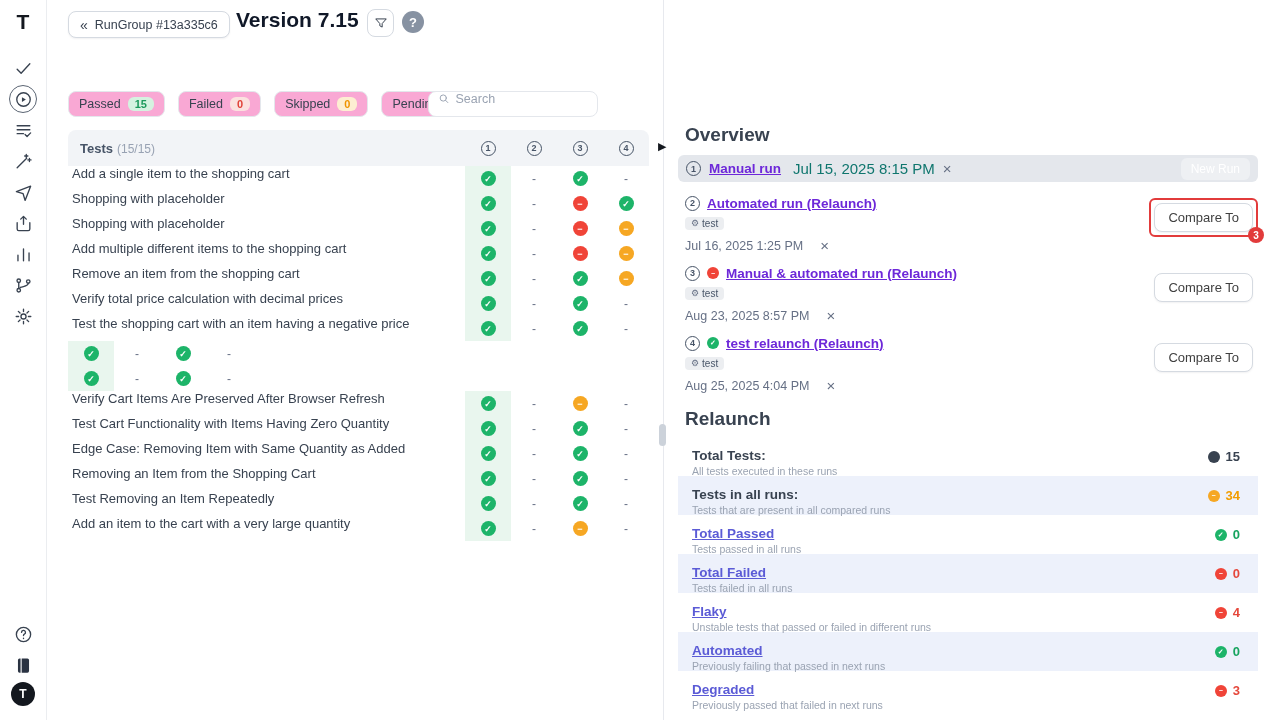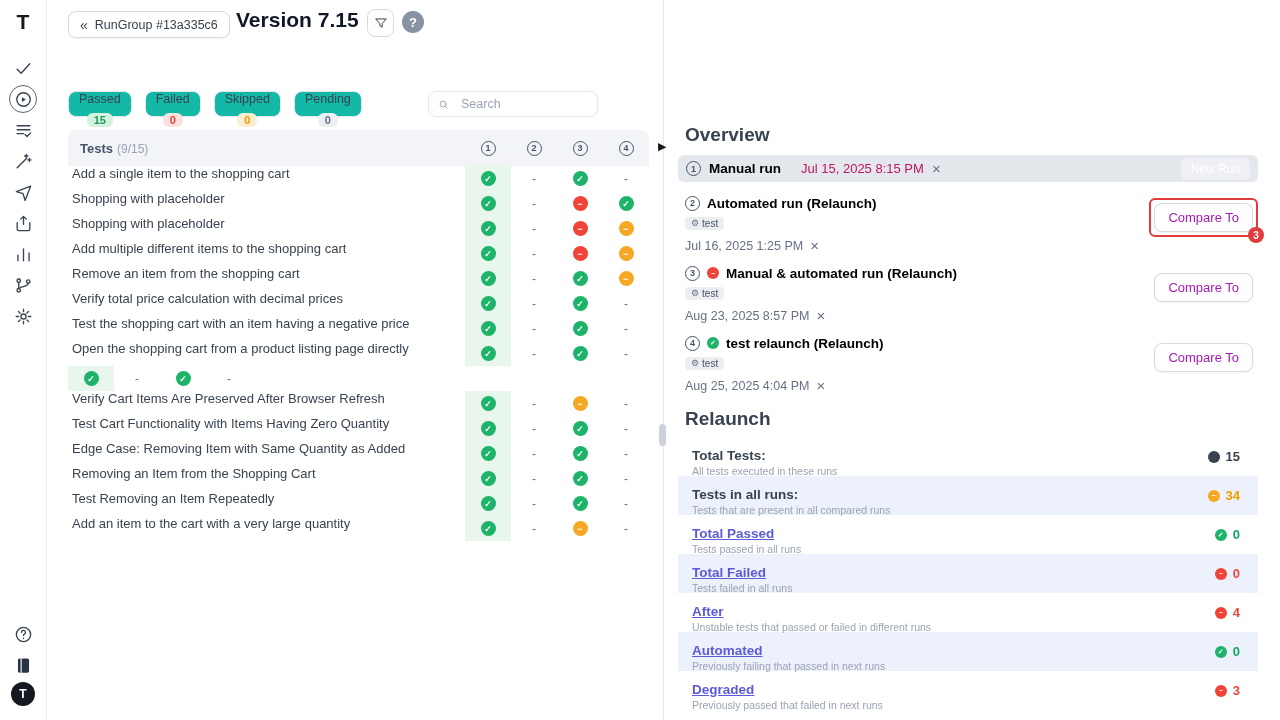--- a/index.html
+++ b/index.html
@@ -31,28 +31,28 @@
   .filter-btn { position:absolute; left:367px; top:9px; width:27px; height:28px; border:1px solid #d5dae1;
     border-radius:8px; background:#fff; display:flex; align-items:center; justify-content:center; cursor:pointer; }
   .filter-btn svg { width:14px; height:14px; fill:none; stroke:#384250; stroke-width:1.7; stroke-linejoin:round; }
   .help-btn { position:absolute; left:402px; top:11px; width:22px; height:22px; border-radius:50%;
     background:#8792a2; color:#fff; font-size:13px; font-weight:700; display:flex; align-items:center;
     justify-content:center; cursor:pointer; }
 
   
   .filters { position:absolute; left:68px; top:91px; display:flex; gap:13px; }
   .pill { display:flex; align-items:center; gap:7px; height:26px; padding:0 10px; border:1px solid #e4e7ec;
-    border-radius:8px; background:#14b8a6; font-size:12.5px; color:#384250; cursor:pointer;flex-direction:column; }
+    border-radius:8px; background:#f9a8d4; font-size:12.5px; color:#384250; cursor:pointer; }
   .badge { padding:1px 7px; border-radius:6px; font-size:11px; font-weight:700; }
   .badge.passed { background:#d5f2e0; color:#1c9a5b; }
   .badge.failed { background:#fbe1df; color:#e04438; }
   .badge.skipped { background:#fdeed2; color:#ef9400; }
   .badge.pending { background:#edeff2; color:#667085; }
   .search { position:absolute; left:428px; top:91px; width:170px; height:26px; border:1px solid #e4e7ec;
-    border-radius:8px; background:#fff; display:flex; align-items:center; gap:12px; padding:0 9px; }
+    border-radius:8px; background:#fff; display:flex; align-items:flex-start; gap:6px; padding:0 9px; }
   .search svg { width:13px; height:13px; fill:none; stroke:#9aa3b2; stroke-width:2; stroke-linecap:round; }
   .search input { border:none; outline:none; width:100%; font-size:12.5px; color:#384250; font-family:inherit; }
   .search input::placeholder { color:#9aa3b2; }
 
   
   .tests { position:absolute; left:68px; top:130px; width:581px; }
   .thead { display:flex; align-items:center; height:36px; background:#f2f4f7; border-radius:8px 8px 0 0; }
   .thead .tname { padding-left:12px; font-size:13px; font-weight:700; color:#475467; }
   .count { color:#98a2b3; font-weight:400; font-size:12px; margin-left:4px; }
   .tname { flex:1; min-width:0; }
@@ -76,37 +76,37 @@
   .collapse { position:absolute; left:658px; top:140px; font-size:11px; color:#14181f; cursor:pointer; }
   .thumb { position:absolute; left:659px; top:424px; width:7px; height:22px; border-radius:4px; background:#ccd2da; cursor:pointer; }
 
   
   .panel { position:absolute; left:678px; top:0; width:580px; height:720px; padding-top:126px; overflow:visible; }
   .ptitle { margin-left:7px; height:18px; line-height:18px; font-size:19px; font-weight:800; color:#384250; }
   .summary-title { margin-top:8px; }
 
   .run-selected { margin-top:11px; height:27px; background:#e4e7ec; border-radius:6px; display:flex;
     align-items:center; gap:8px; padding:0 8px; cursor:pointer; }
-  .runname { font-size:13.5px; font-weight:700; color:#000000; white-space:nowrap; }
-  .rundate-inline { font-size:13px; color:#be185d; margin-left:12px; }
+  .runname { font-size:13.5px; font-weight:700; color:#6d28d9; white-space:nowrap;text-decoration:underline; }
+  .rundate-inline { font-size:15px; color:#0f766e; margin-left:4px; }
   .close-x { color:#667085; font-size:15px; line-height:1; cursor:pointer; }
   .spacer { flex:1; }
   .ghost-btn { background:#eef0f3; color:#fff; border:none; border-radius:6px; padding:4px 10px;
     font-size:12px; font-family:inherit; cursor:pointer; }
 
   #runs > .run-selected + .runcard { margin-top:10px; }
   .runcard { position:relative; height:70px; padding-top:2px; }
   .runline { display:flex; align-items:center; gap:7px; padding-left:7px; height:18px; }
   .runchip { margin:4px 0 0 7px; display:inline-flex; align-items:center; gap:3px; background:#eceef1;
     border-radius:4px; padding:1px 6px; font-size:10px; color:#475467; }
   .gear { font-size:9px; color:#667085; }
-  .rundate { margin:8px 0 0 7px; font-size:12.5px; color:#667085; display:flex; align-items:center; gap:7px; }
+  .rundate { margin:8px 0 0 7px; font-size:12.5px; color:#667085; display:flex; align-items:center; gap:17px; }
   .compare-wrap { position:absolute; right:5px; top:11px; }
   .compare-btn { height:29px; padding:0 13px; border:1px solid #d5dae1; border-radius:8px; background:#fff;
-    font-size:13px; color:#a21caf; font-family:inherit; cursor:pointer; box-shadow:0 1px 2px rgba(16,24,40,.06); }
+    font-size:13px; color:#404040; font-family:inherit; cursor:pointer; box-shadow:0 1px 2px rgba(16,24,40,.06); }
   .ann-box { position:absolute; left:-5px; top:-5px; right:-5px; bottom:-5px; border:2px solid #e23b3b;
     border-radius:6px; pointer-events:none; }
   .ann-badge { position:absolute; right:-11px; bottom:-11px; width:16px; height:16px; border-radius:50%;
     background:#e23b3b; color:#fff; font-size:10px; font-weight:700; display:flex; align-items:center;
     justify-content:center; }
 
   #summary { margin-top:9px; }
   .sumrow { display:flex; align-items:center; height:39px; padding:0 18px 0 14px; }
   .sumrow.hl { background:#edf1fb;justify-content:center; }
   .sumleft { flex:1; display:flex; flex-direction:column; gap:2px; min-width:0; }
@@ -232,21 +232,21 @@
     <svg viewBox="0 0 24 24">
         <circle cx="11" cy="11" r="6.5"></circle>
         <path d="M16 16l4.5 4.5"></path>
       </svg>
     <input placeholder="Search" style="">
   </div>
 
   <div class="tests">
     <div class="thead" id="thead">
       <div class="tname">
-        <span>Tests</span><span class="count">(9/15)</span>
+        <span>Tests</span><span class="count">(15/15)</span>
       </div>
     <div class="tcell">
           <span class="numcircle">1</span>
         </div>
         <div class="tcell">
           <span class="numcircle">2</span>
         </div>
         <div class="tcell">
           <span class="numcircle">3</span>
         </div>
@@ -354,21 +354,20 @@
             <span class="st none">-</span>
           </div>
           <div class="tcell">
             <span class="st passed">✓</span>
           </div>
           <div class="tcell">
             <span class="st none">-</span>
           </div>
         </div>
         <div class="trow">
-          <div class="tname">Open the shopping cart from a product listing page directly</div>
           <div class="tcell first">
             <span class="st passed">✓</span>
           </div>
           <div class="tcell">
             <span class="st none">-</span>
           </div>
           <div class="tcell">
             <span class="st passed">✓</span>
           </div>
           <div class="tcell">
@@ -567,21 +566,21 @@
             <div class="sumlabel link">Total Failed</div>
             <div class="sumdesc">Tests failed in all runs</div>
           </div>
           <div class="sumval danger">
             <span class="st small failed">−</span>
             <span class="num">0</span>
           </div>
         </div>
         <div class="sumrow">
           <div class="sumleft">
-            <div class="sumlabel link">After</div>
+            <div class="sumlabel link">Flaky</div>
             <div class="sumdesc">Unstable tests that passed or failed in different runs</div>
           </div>
           <div class="sumval danger">
             <span class="st small failed">−</span>
             <span class="num">4</span>
           </div>
         </div>
         <div class="sumrow hl">
           <div class="sumleft">
             <div class="sumlabel link">Automated</div>

